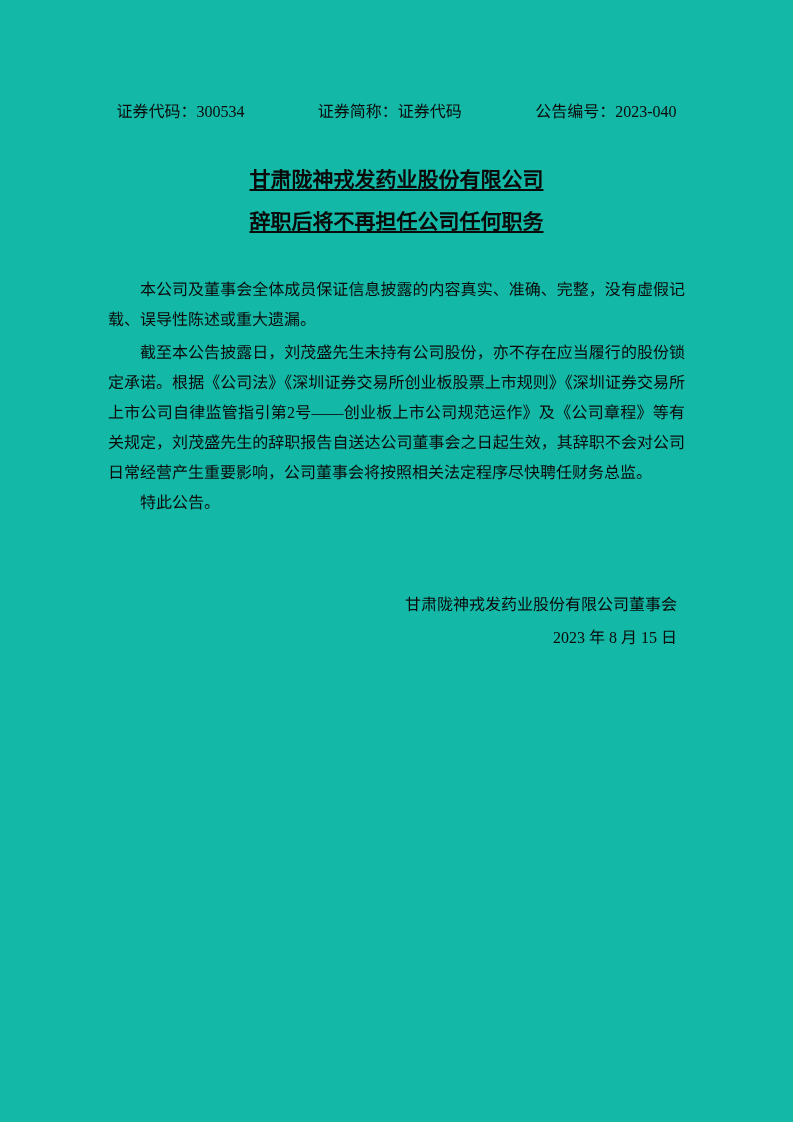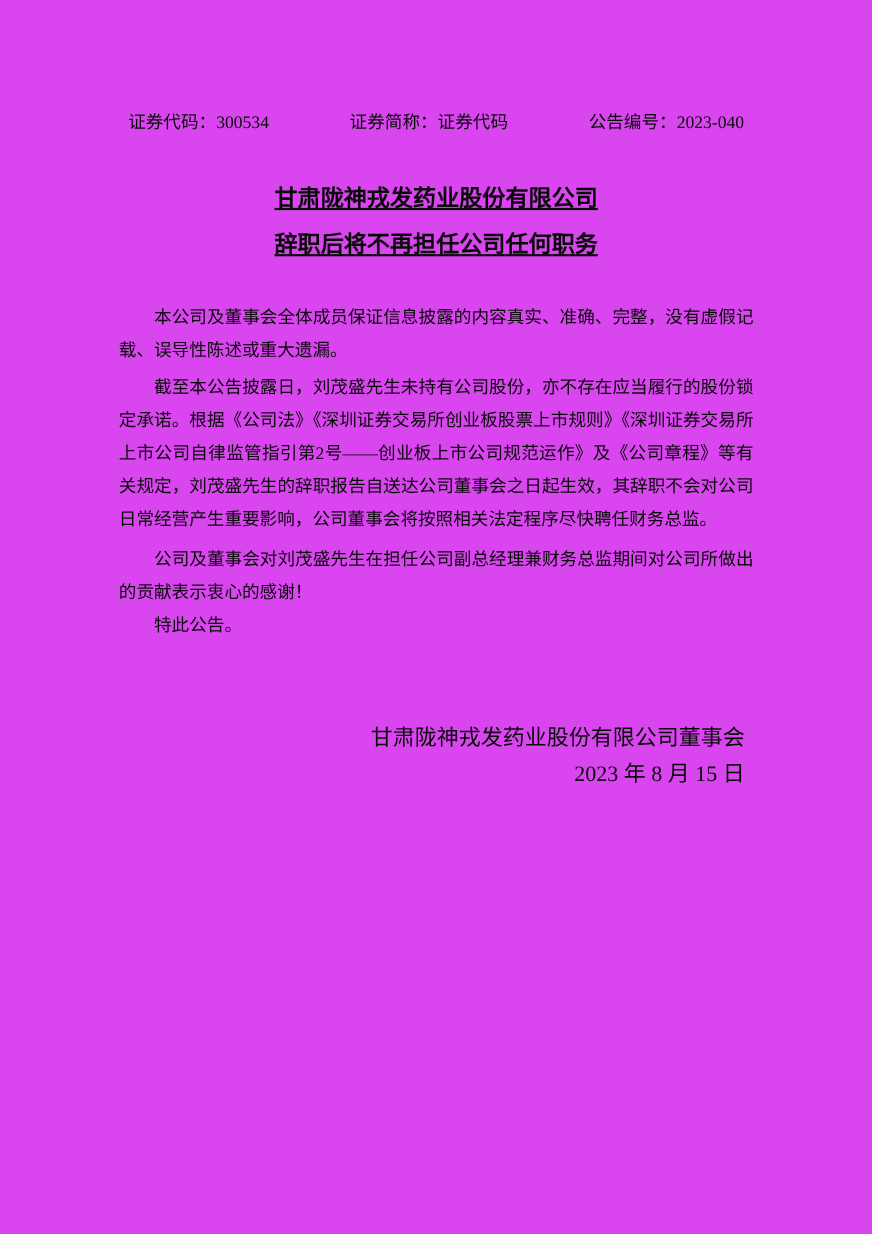--- a/index.html
+++ b/index.html
@@ -6,21 +6,21 @@
     html, body {
       margin: 0;
       padding: 0;
       background: #ffffff;
     }
     .page {
       position: relative;
       width: 793px;
       height: 1122px;
       margin: 0 auto;
-      background: #d946ef;
+      background: #14b8a6;
       color: #0a0a0a;
       font-family: "Liberation Serif", "DejaVu Serif", serif;
       box-sizing: border-box;
       overflow: hidden;
     }
     
     .header-row {
       display: flex;
       justify-content: space-between;
       width: 560px;
@@ -66,21 +66,21 @@
     .para-2 { margin-top: 3px !important; }
     .para-3 { margin-top: 7px !important; }
     .closing { margin-top: 0 !important; }
     
     .signature-block {
       width: 577px;
       margin: 70px auto 0 auto;
       padding-right: 8px;
       box-sizing: border-box;
       text-align: right;
-      font-size: 20px;
+      font-size: 16px;
       line-height: 33px;
     }
   </style>
 </head>
 <body>
 
 <div class="page">
 
   <div class="header-row">
     <span class="header-item"><span>证券代码：</span><span>300534</span></span>
@@ -90,21 +90,20 @@
 
   <div class="title-block">
     <h1 class="title-line">甘肃陇神戎发药业股份有限公司</h1>
     <h1 class="title-line">辞职后将不再担任公司任何职务</h1>
   </div>
 
   <p class="disclaimer">本公司及董事会全体成员保证信息披露的内容真实、准确、完整，没有虚假记载、误导性陈述或重大遗漏。</p>
 
   <div class="body-block">
     <p class="para-2">截至本公告披露日，刘茂盛先生未持有公司股份，亦不存在应当履行的股份锁定承诺。根据《公司法》《深圳证券交易所创业板股票上市规则》《深圳证券交易所上市公司自律监管指引第2号——创业板上市公司规范运作》及《公司章程》等有关规定，刘茂盛先生的辞职报告自送达公司董事会之日起生效，其辞职不会对公司日常经营产生重要影响，公司董事会将按照相关法定程序尽快聘任财务总监。</p>
-    <p class="para-3">公司及董事会对刘茂盛先生在担任公司副总经理兼财务总监期间对公司所做出的贡献表示衷心的感谢！</p>
     <p class="closing">特此公告。</p>
   </div>
 
   <div class="signature-block">
     <div>甘肃陇神戎发药业股份有限公司董事会</div>
     <div>2023 年 8 月 15 日</div>
   </div>
 
 </div>
 

